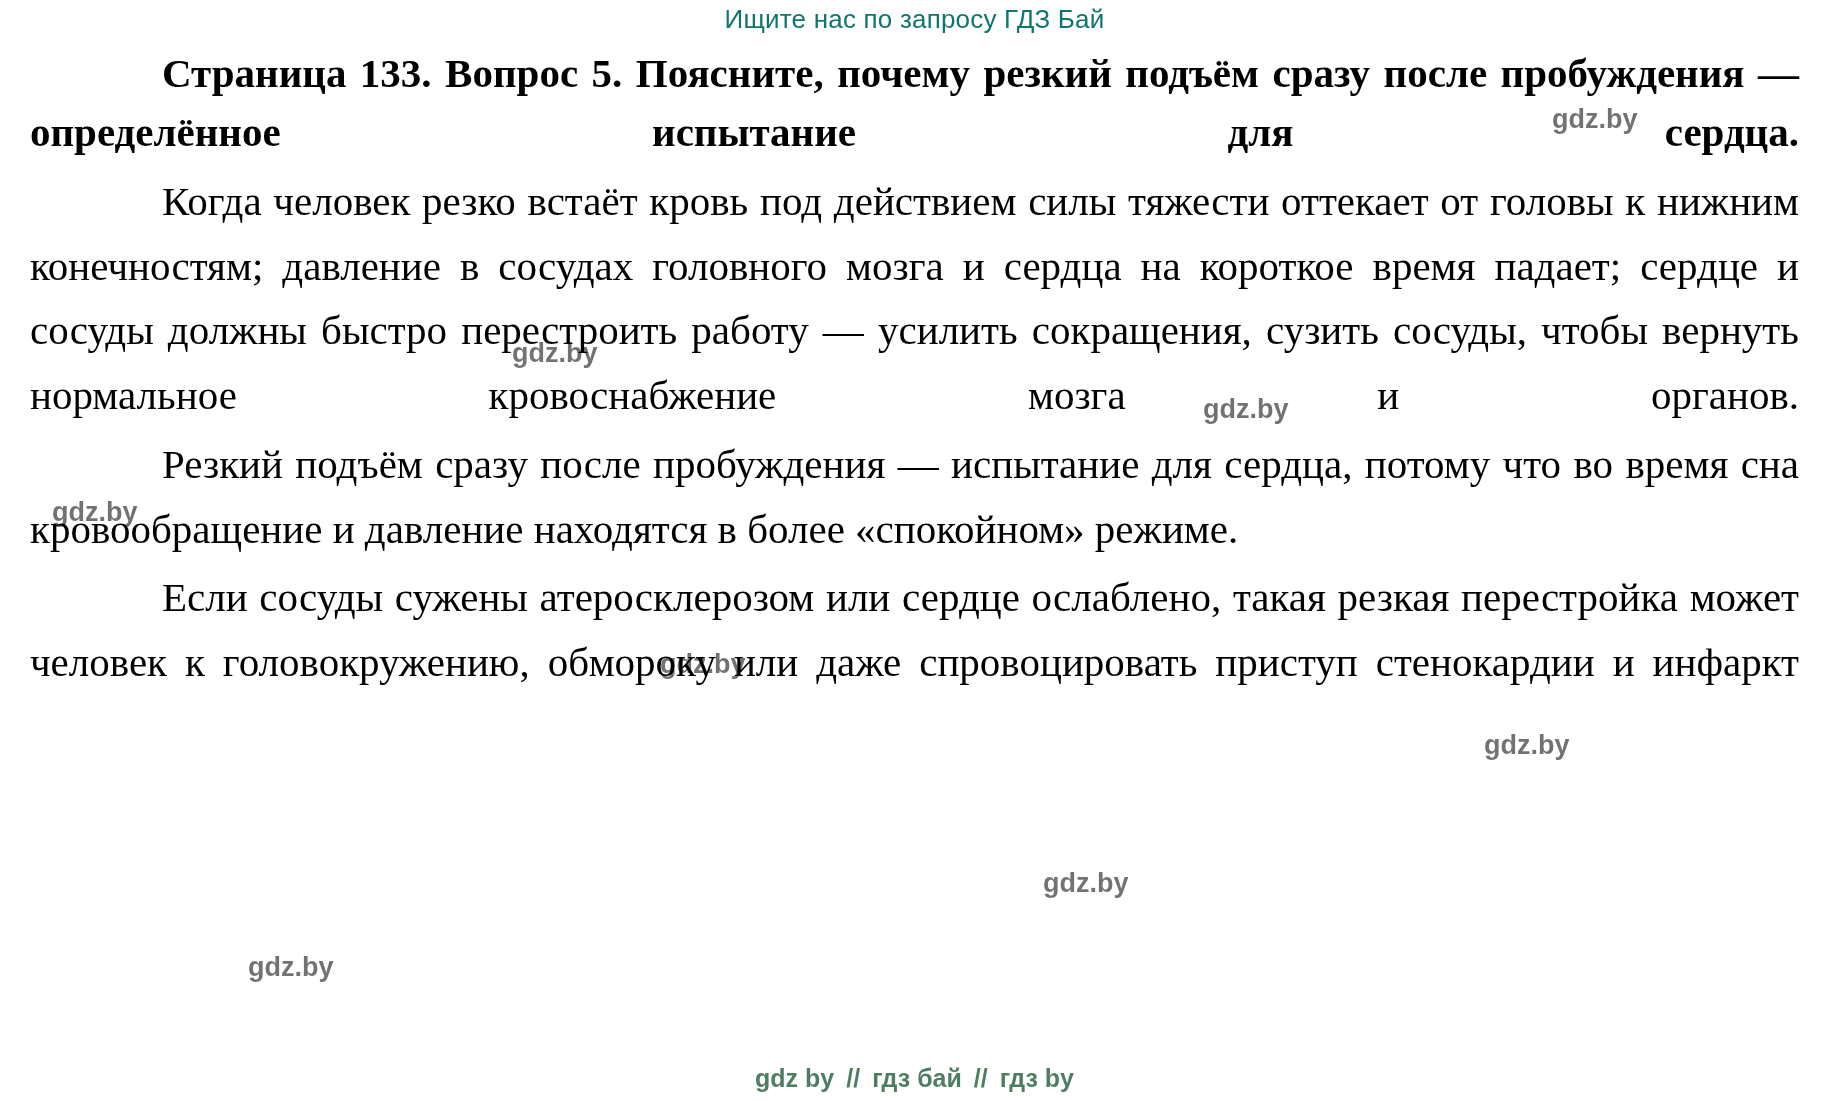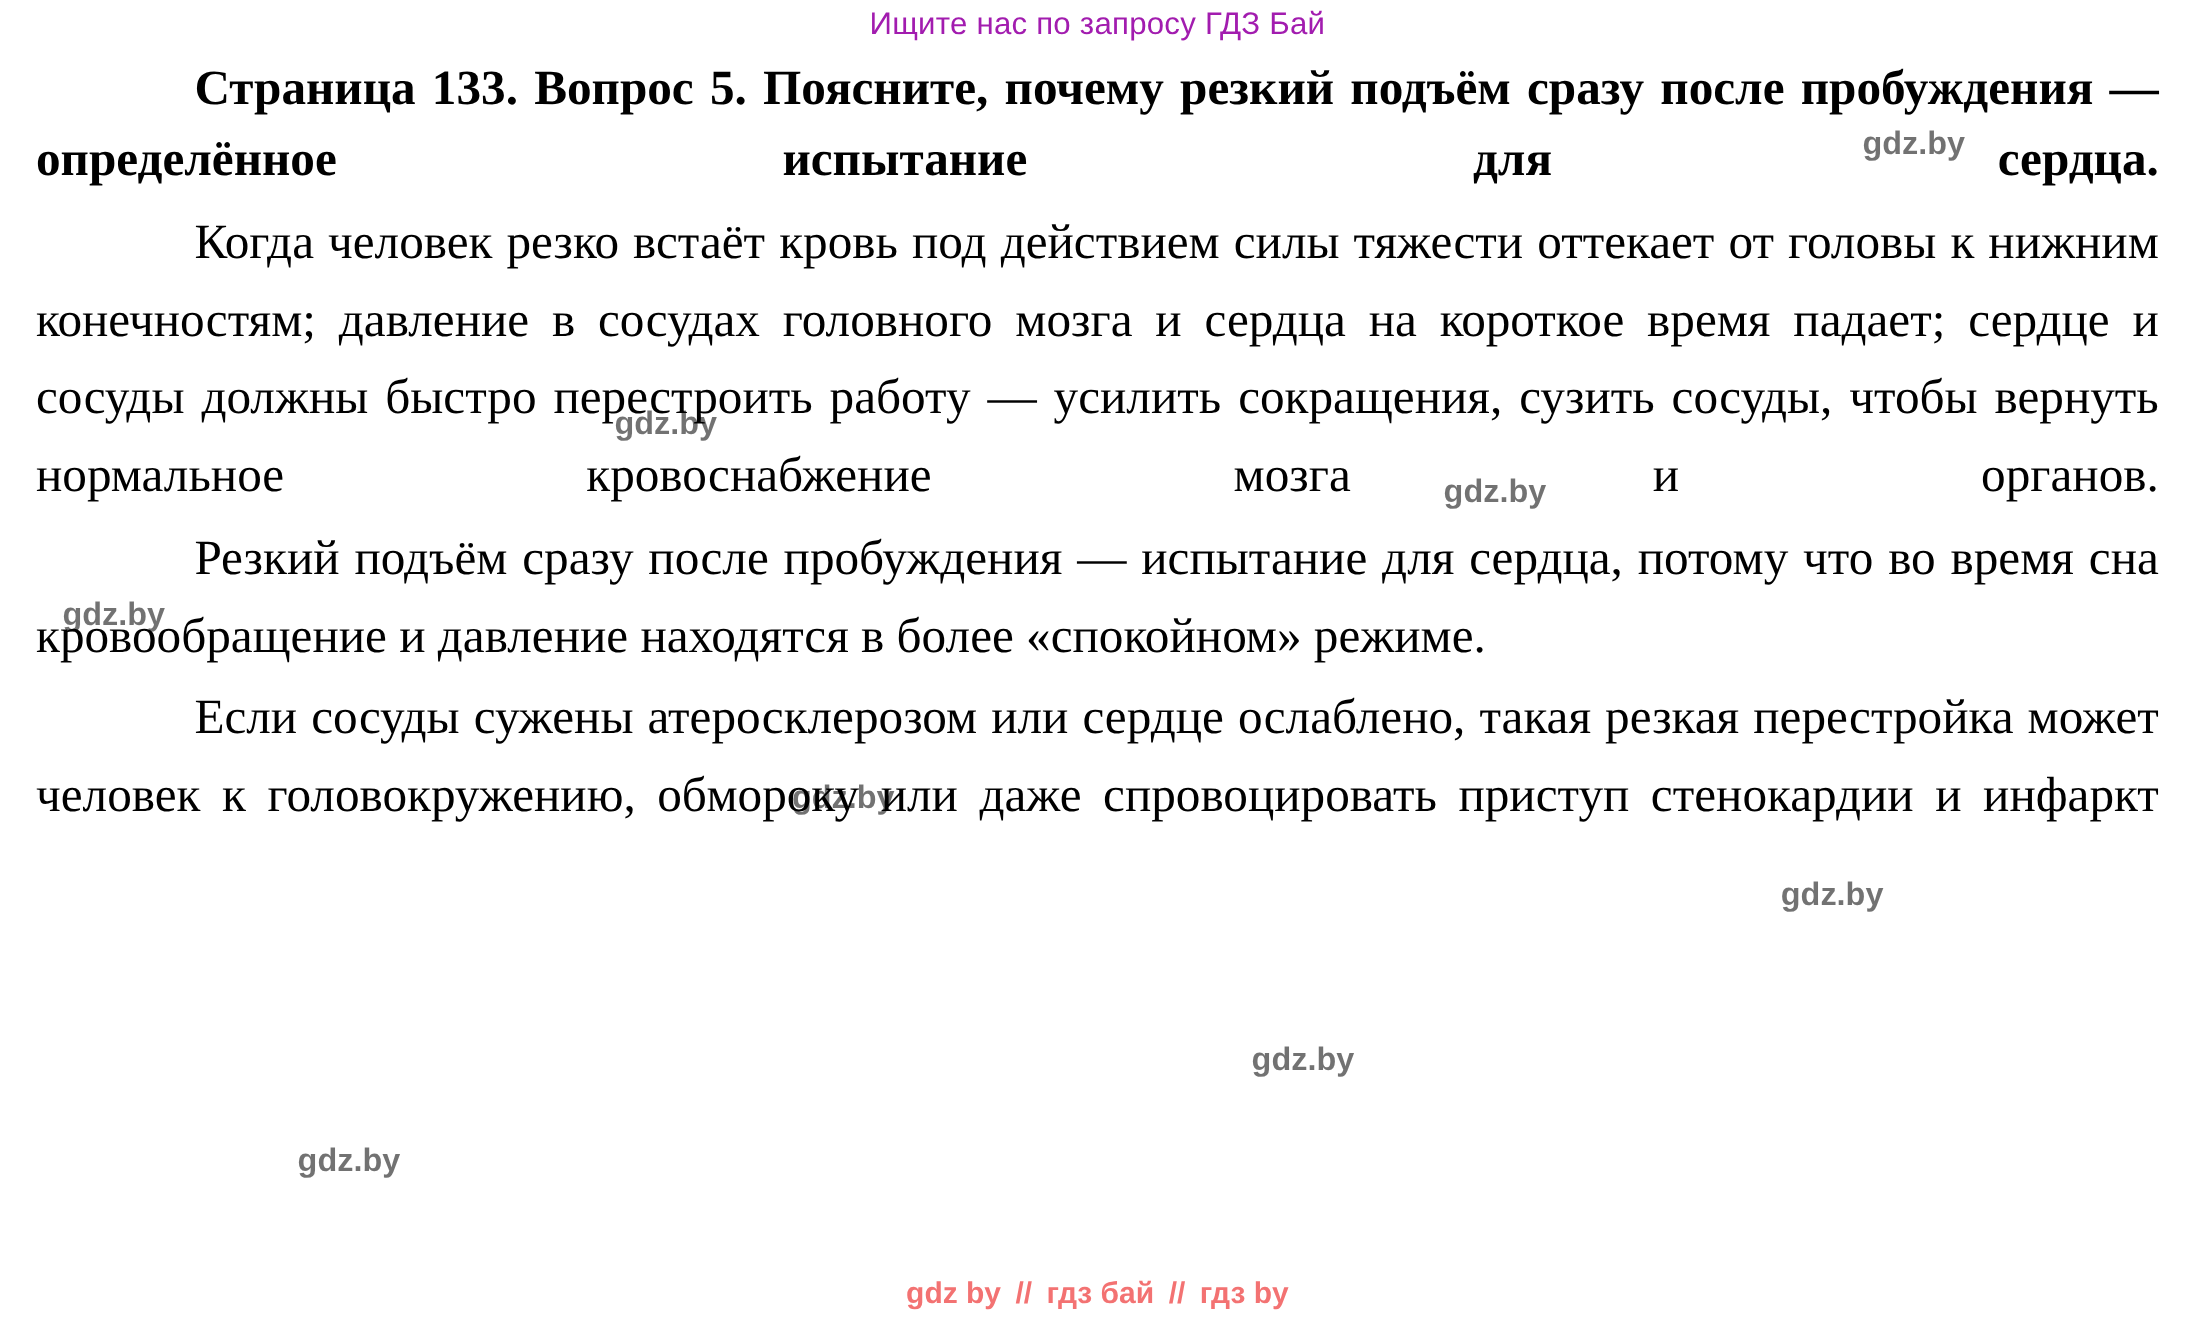--- a/index.html
+++ b/index.html
@@ -24,21 +24,21 @@
   }
 
   .top-banner {
     position: absolute;
     top: 0;
     left: 0;
     width: 1829px;
     text-align: center;
     font-family: "Liberation Sans", sans-serif;
     font-size: 26px;
-    color: #a21caf;
+    color: #0f766e;
     padding-top: 4px;
     letter-spacing: 0.2px;
   }
 
   .content {
     position: absolute;
     top: 44px;
     left: 30px;
     width: 1769px;
   }
@@ -86,21 +86,21 @@
 
   .bottom-banner {
     position: absolute;
     bottom: 8px;
     left: 0;
     width: 1829px;
     text-align: center;
     font-family: "Liberation Sans", sans-serif;
     font-weight: bold;
     font-size: 25px;
-    color: #ef4444;
+    color: #14532d;
     opacity: 0.75;
     white-space: nowrap;
   }
   .bottom-banner span { margin: 0 6px; }
 </style>
 </head>
 <body>
 
 <div class="page">
 

